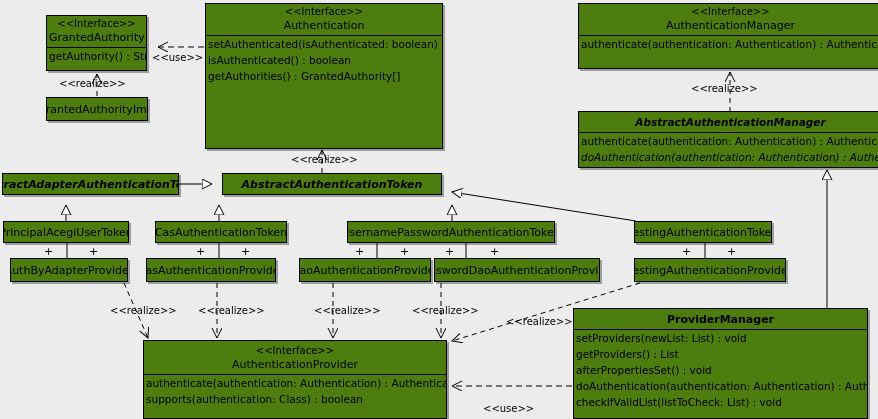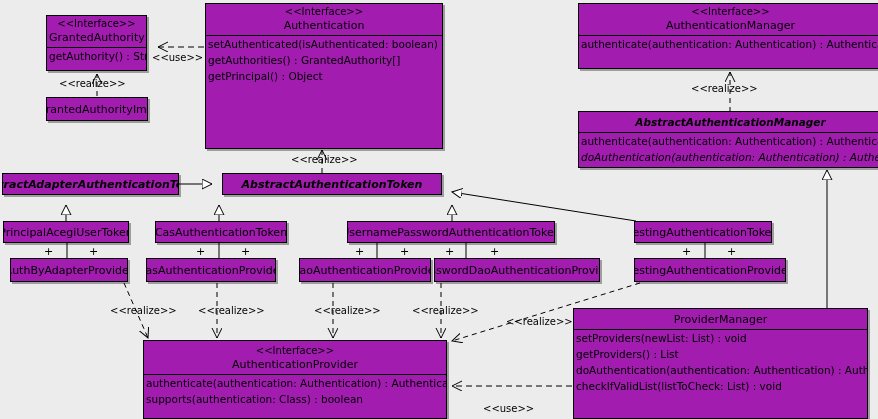--- a/index.html
+++ b/index.html
@@ -17,21 +17,21 @@
     background: #ececec;
     overflow: hidden;
   }
   svg.edges {
     position: absolute; left: 0; top: 0;
     width: 878px; height: 419px;
     pointer-events: none;
   }
   .cls {
     position: absolute;
-    background: #a21caf;
+    background: #4d7c0f;
     border: 1px solid #000000;
     box-shadow: 2px 2px 0 0 rgba(0,0,0,0.33);
     box-sizing: border-box;
     overflow: hidden;
     white-space: nowrap;
   }
   .hdr {
     text-align: center;
     padding: 1px 2px 2px 2px;
   }
@@ -168,22 +168,22 @@
   </div>
 
   <div class="cls" style="left:205px; top:3px; width:238px; height:146px;">
     <div class="hdr">
       <span class="stereo">&lt;&lt;Interface&gt;&gt;</span>
       <span class="cname">Authentication</span>
     </div>
     <div class="sep"></div>
     <div class="ops">
       <div class="op">setAuthenticated(isAuthenticated: boolean) : void</div>
+      <div class="op">isAuthenticated() : boolean</div>
       <div class="op">getAuthorities() : GrantedAuthority[]</div>
-      <div class="op">getPrincipal() : Object</div>
     </div>
   </div>
 
   <div class="cls" style="left:578px; top:3px; width:305px; height:66px;">
     <div class="hdr">
       <span class="stereo">&lt;&lt;Interface&gt;&gt;</span>
       <span class="cname">AuthenticationManager</span>
     </div>
     <div class="sep"></div>
     <div class="ops">
@@ -263,27 +263,28 @@
       <span class="cname">AuthenticationProvider</span>
     </div>
     <div class="sep"></div>
     <div class="ops">
       <div class="op">authenticate(authentication: Authentication) : Authentication</div>
       <div class="op">supports(authentication: Class) : boolean</div>
     </div>
   </div>
 
   <div class="cls" style="left:573px; top:308px; width:295px; height:111px;">
-    <div class="hdr" style="padding-top:3px;">
+    <div class="hdr" style="padding-top:3px;font-weight:bold;">
       <span class="cname">ProviderManager</span>
     </div>
     <div class="sep"></div>
     <div class="ops">
       <div class="op">setProviders(newList: List) : void</div>
       <div class="op">getProviders() : List</div>
+      <div class="op">afterPropertiesSet() : void</div>
       <div class="op">doAuthentication(authentication: Authentication) : Authentication</div>
       <div class="op">checkIfValidList(listToCheck: List) : void</div>
     </div>
   </div>
 
   <span class="edgelabel" style="left:152px; top:52px;">&lt;&lt;use&gt;&gt;</span>
 
   <span class="edgelabel" style="left:59px; top:78px;">&lt;&lt;realize&gt;&gt;</span>
 
   <span class="edgelabel" style="left:291px; top:154px;">&lt;&lt;realize&gt;&gt;</span>

